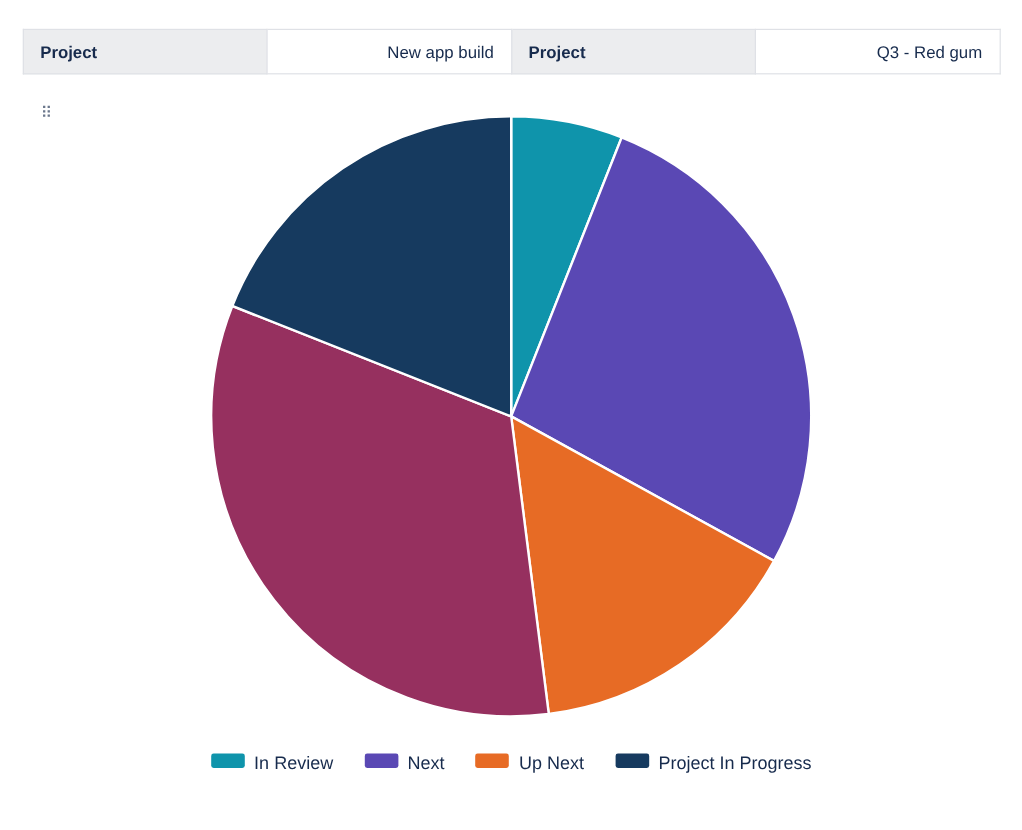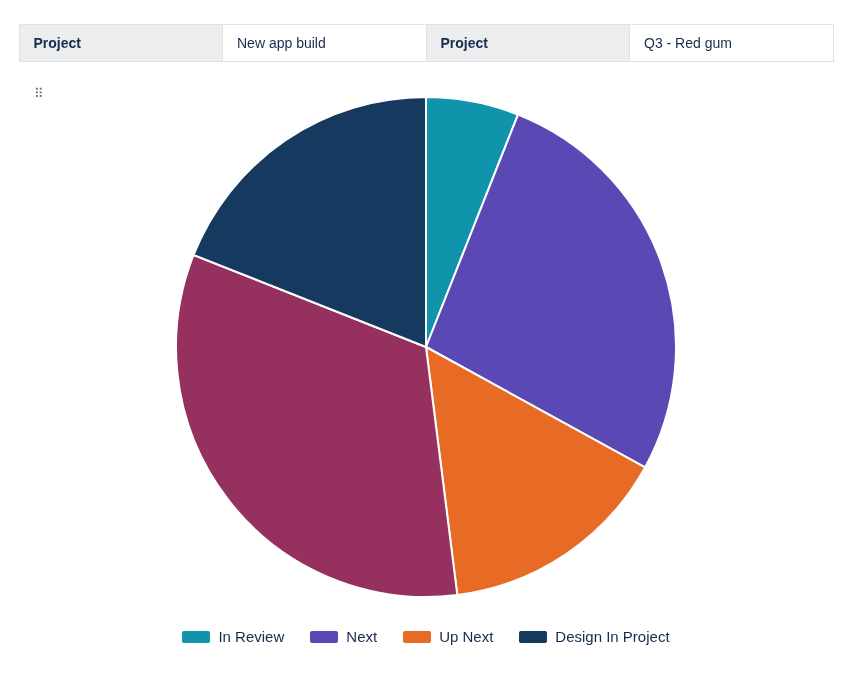--- a/index.html
+++ b/index.html
@@ -25,20 +25,21 @@
   }
   .header-table td.label {
     background: #ecedef;
     font-weight: 600;
     color: #172b4d;
   }
   .header-table td.value {
     background: #fff;
     color: #172b4d;
     font-weight: 400;
+    text-align: right;
   }
   .chart-wrap {
     position: relative;
     margin-top: 20px;
   }
   .drag-handle {
     position: absolute;
     left: 34px;
     top: 4px;
     color: #6b778c;
@@ -55,21 +56,21 @@
     flex-wrap: wrap;
     justify-content: center;
     gap: 0 18px;
     max-width: 700px;
     margin: 14px auto 24px auto;
     font-size: 15px;
     color: #172b4d;
   }
   .legend-item {
     display: flex;
-    align-items: center;
+    align-items: flex-start;
     gap: 8px;
     padding: 2px 4px;
   }
   .swatch {
     width: 28px;
     height: 12px;
     border-radius: 2px;
     display: inline-block;
   }
 </style>
@@ -104,16 +105,16 @@
       <div class="legend-item">
         <span class="swatch" style="background: rgb(90, 72, 180);"></span>
         <span>Next</span>
       </div>
       <div class="legend-item">
         <span class="swatch" style="background: rgb(231, 107, 37);"></span>
         <span>Up Next</span>
       </div>
       <div class="legend-item">
         <span class="swatch" style="background: rgb(22, 58, 95);"></span>
-        <span>Design In Project</span>
+        <span>Project In Progress</span>
       </div>
     </div>
 </div>
 
 </body></html>

